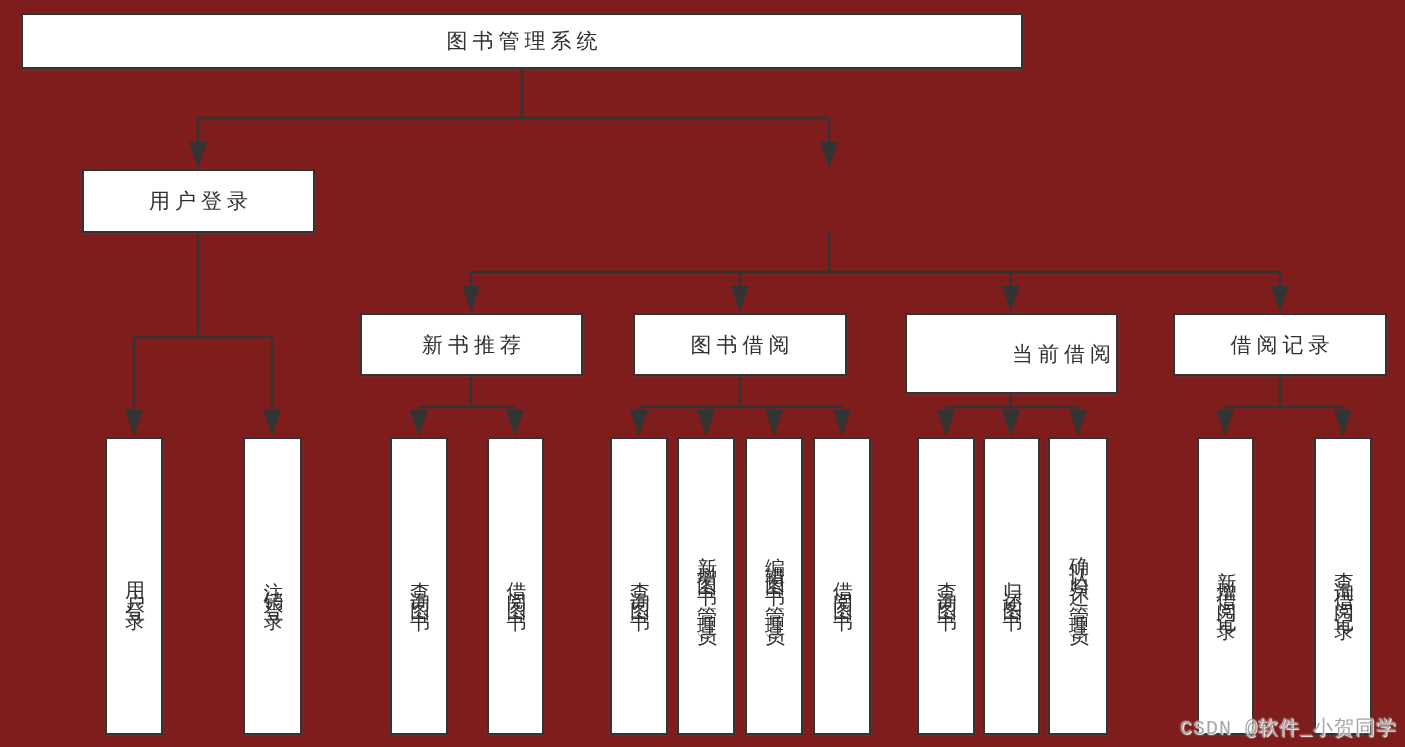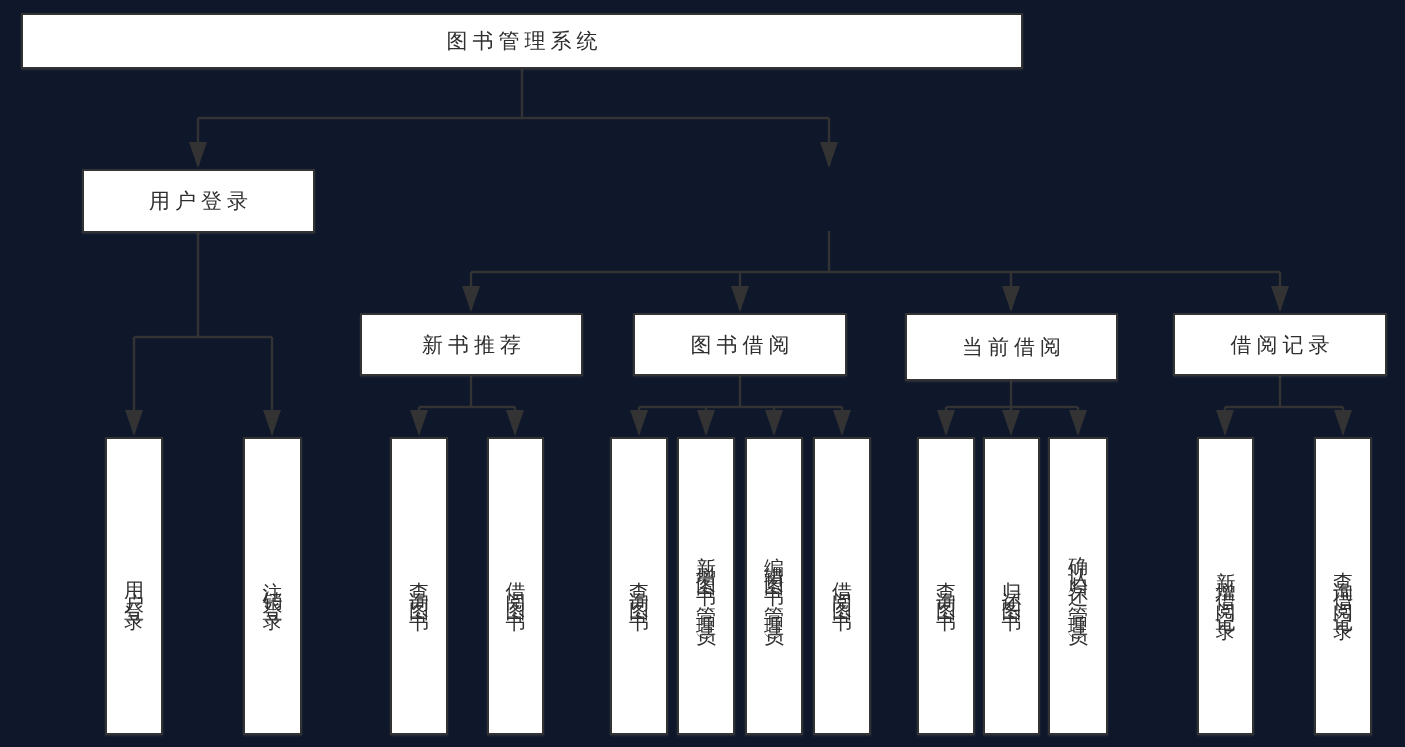--- a/index.html
+++ b/index.html
@@ -1,20 +1,20 @@
 <!DOCTYPE html>
 <html><head>
 <meta charset="utf-8">
 <style>
   html,body{margin:0;padding:0;background:#fff;}
   #canvas{
     position:relative;
     width:1405px;height:747px;
-    background:#0f172a;
-    font-family:Liberation Serif, serif;
+    background:#7f1d1d;
+    font-family:Liberation Mono, monospace;
     overflow:hidden;
   }
   #wires{position:absolute;left:0;top:0;width:1405px;height:747px;}
   .box{
     position:absolute;
     box-sizing:border-box;
     background:#fff;
     border:2.5px solid #333;
     box-shadow:0 1px 2px rgba(90,90,90,.35);
     display:flex;align-items:center;justify-content:center;
@@ -30,21 +30,21 @@
     white-space:nowrap;
   }
   
   #n-root{left:21px;top:13px;width:1002px;height:56px;}
   
   #n-login{left:82px;top:169px;width:233px;height:64px;}
   #n-mgmt{left:712px;top:169px;width:233px;height:64px;}
   
   #n-rec{left:360px;top:313px;width:223px;height:63px;}
   #n-borrow{left:633px;top:313px;width:214px;height:63px;}
-  #n-current{left:905px;top:313px;width:213px;height:68px;}
+  #n-current{left:905px;top:313px;width:213px;height:81px;justify-content:flex-end;}
   #n-records{left:1173px;top:313px;width:214px;height:63px;}
   
   #l-1{left:105px;width:58px;}
   #l-2{left:243px;width:59px;}
   #l-3{left:390px;width:58px;}
   #l-4{left:487px;width:57px;}
   #l-5{left:610px;width:58px;}
   #l-6{left:677px;width:58px;}
   #l-7{left:745px;width:58px;}
   #l-8{left:813px;width:58px;}
@@ -150,13 +150,14 @@
   <div id="l-11" class="box vbox">
     <span class="vtext">确认归还（管理员）</span>
   </div>
   <div id="l-12" class="box vbox">
     <span class="vtext">新增借阅记录</span>
   </div>
   <div id="l-13" class="box vbox">
     <span class="vtext">查询借阅记录</span>
   </div>
 
+  <div id="watermark">CSDN @软件_小贺同学</div>
 </div>
 
 </body></html>

